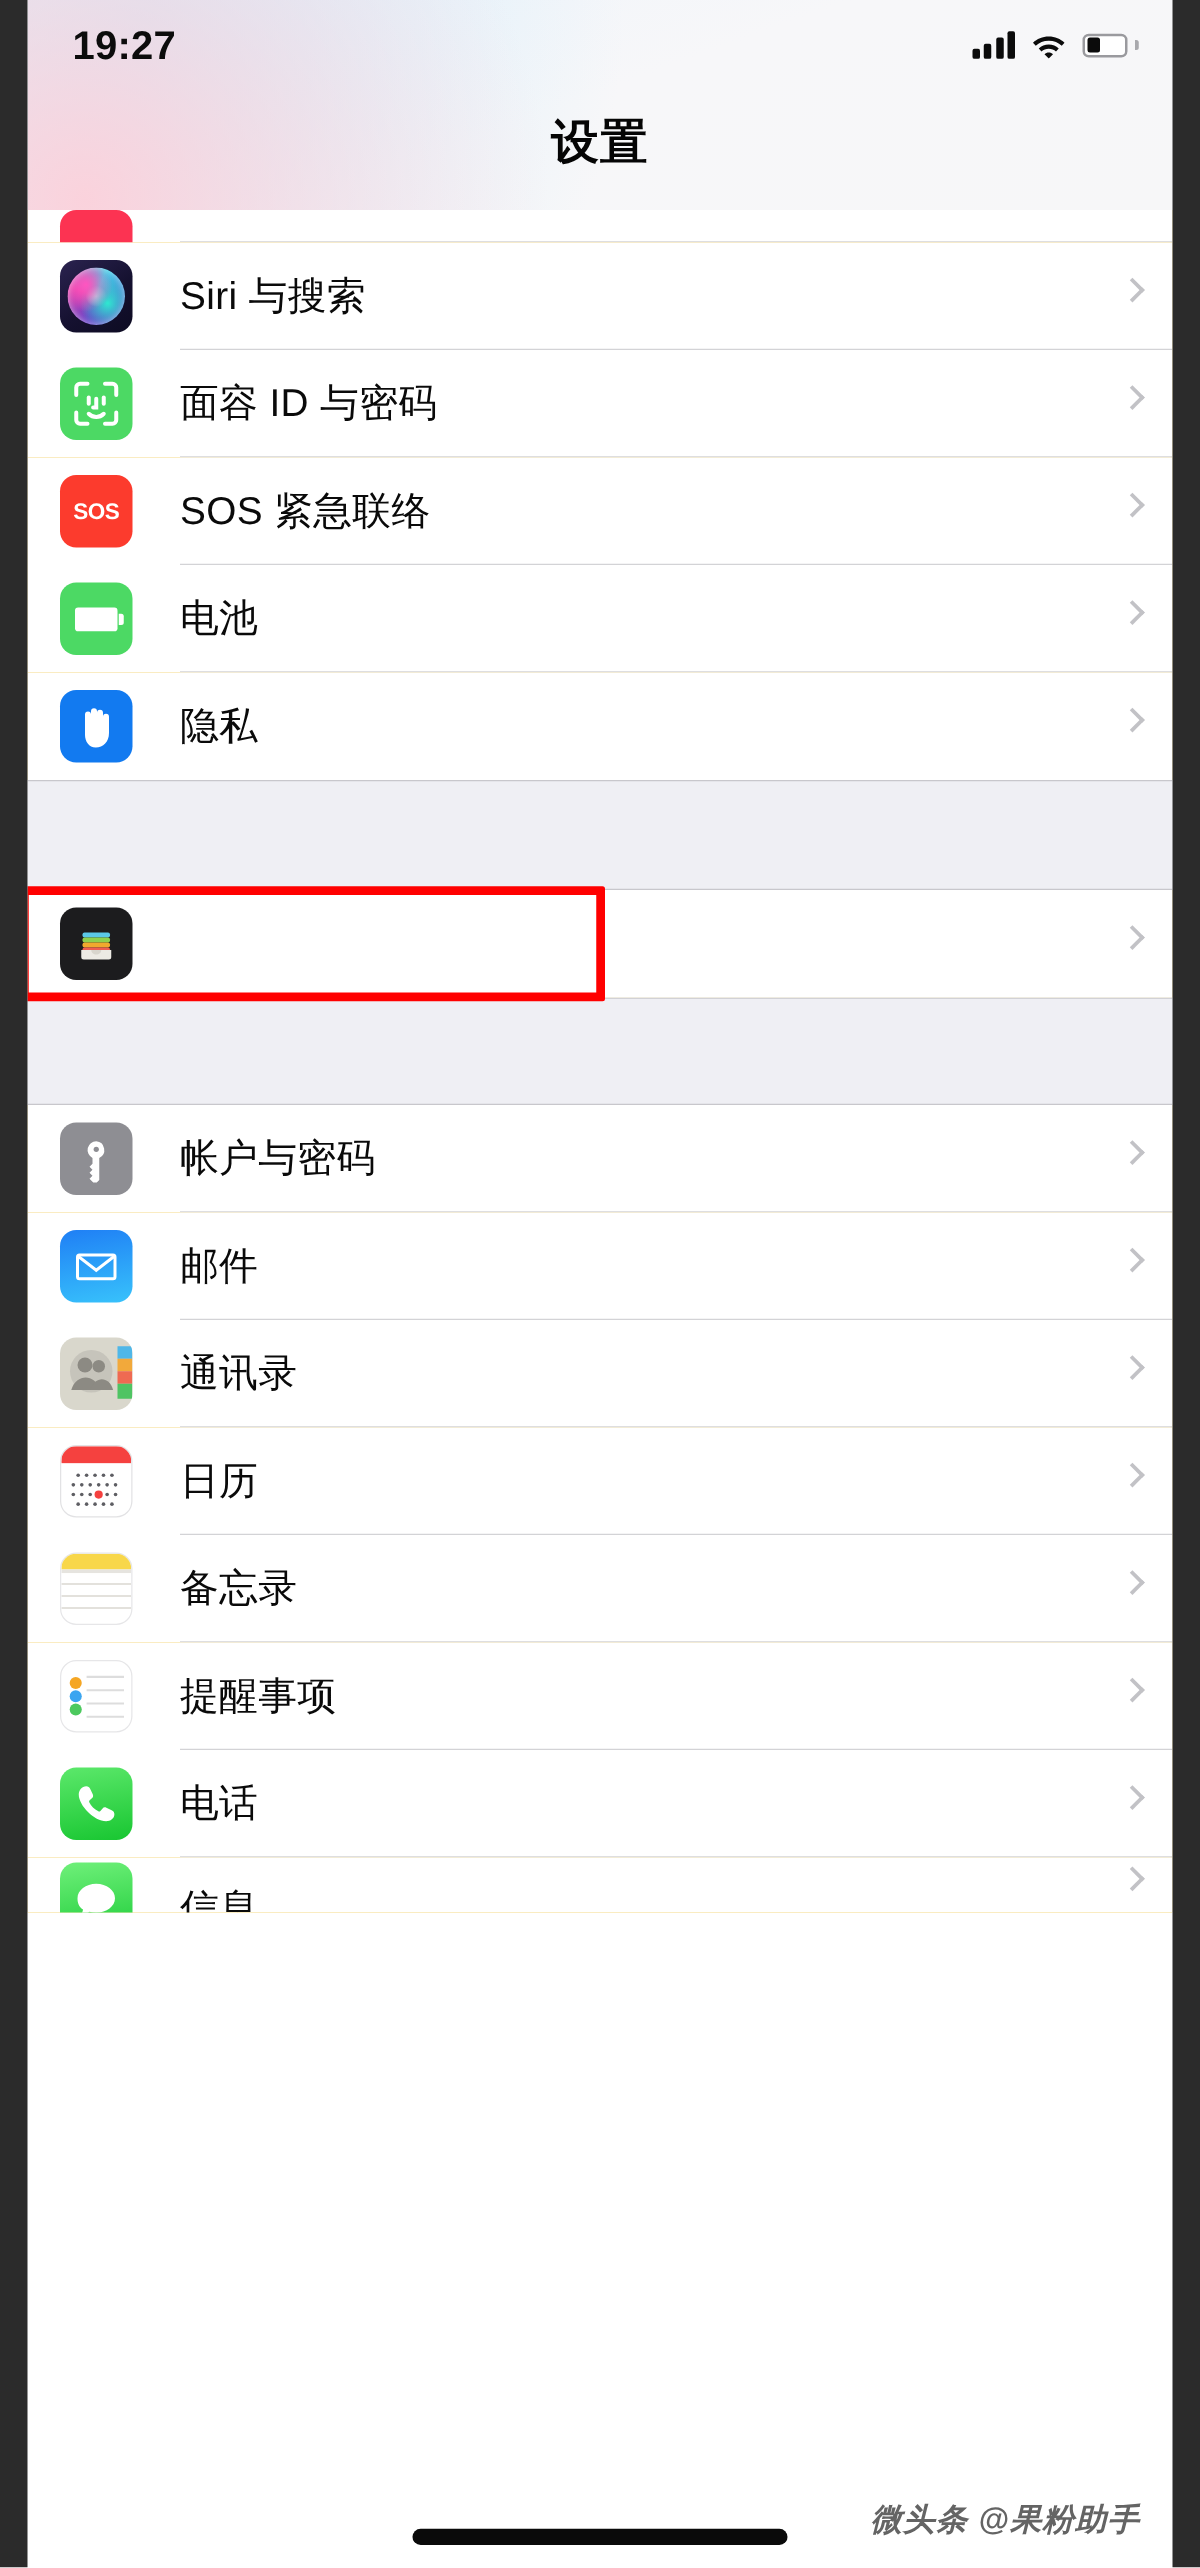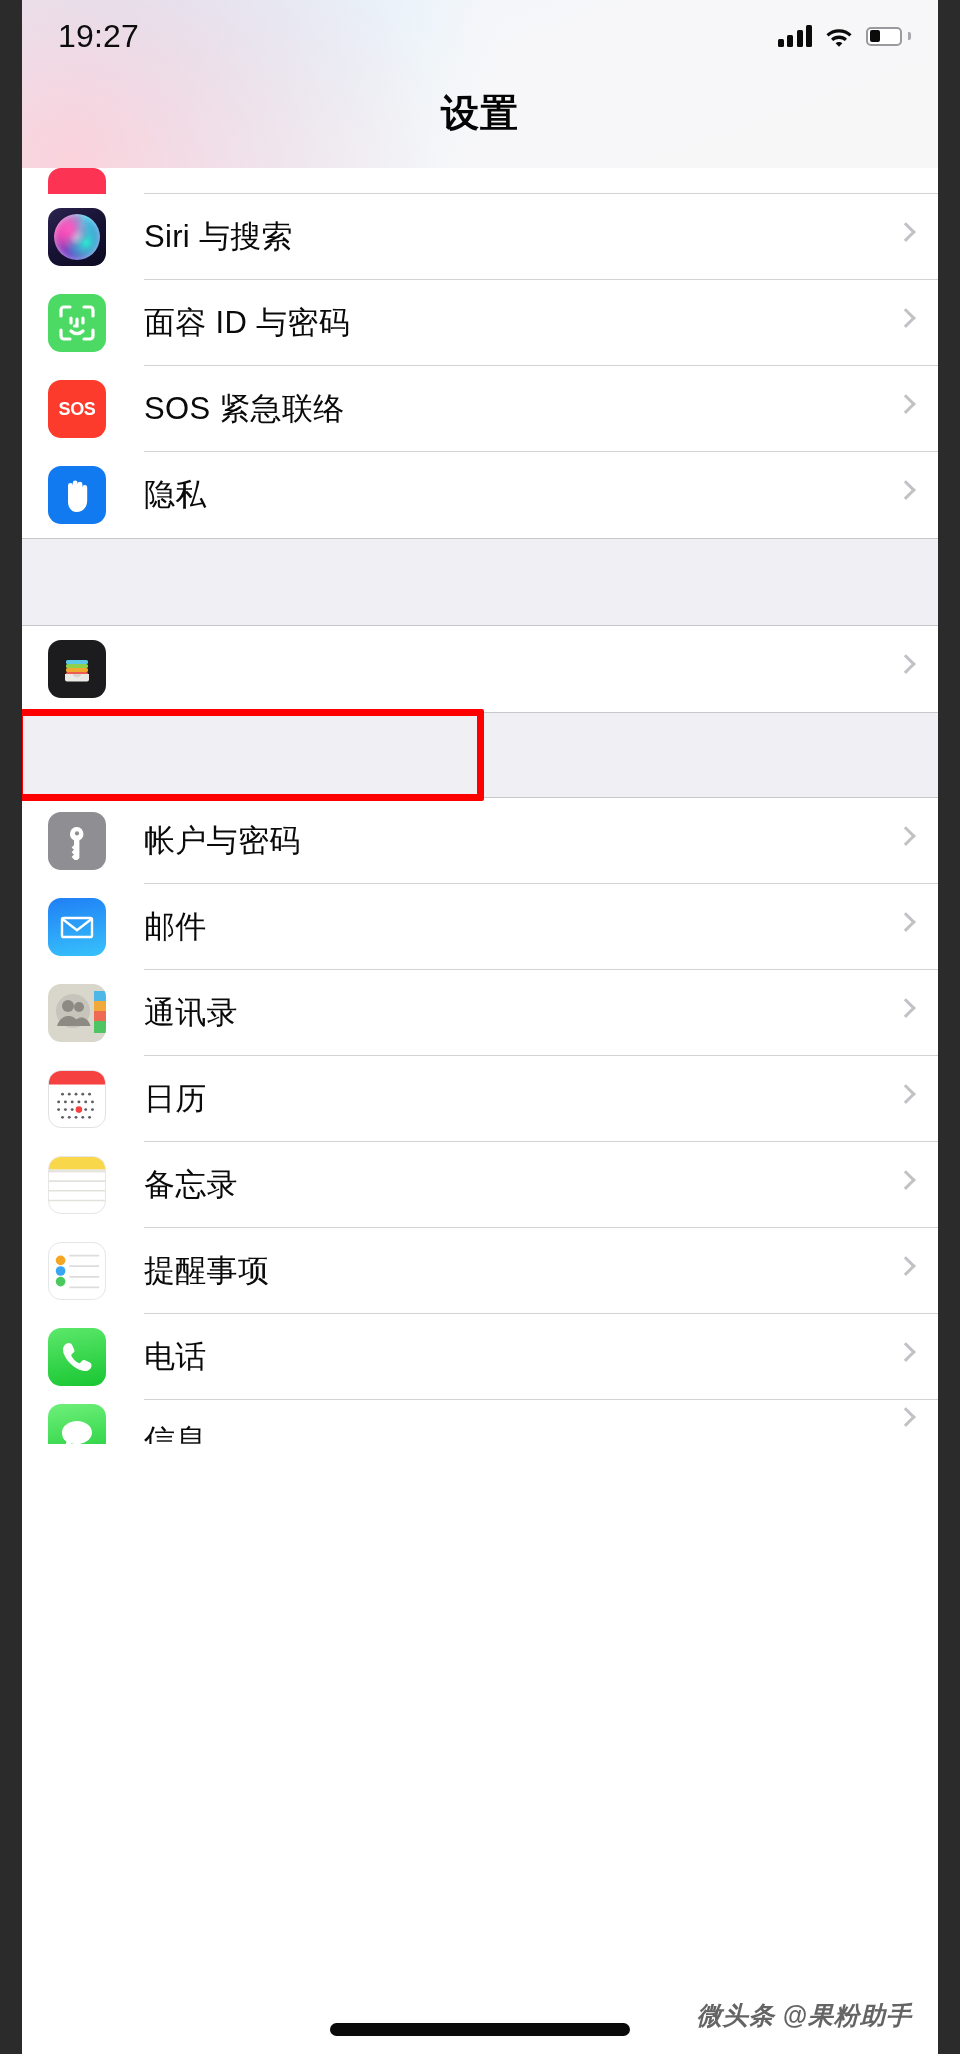--- a/index.html
+++ b/index.html
@@ -26,21 +26,21 @@
     background:
       radial-gradient(circle at 5% 95%, rgba(255,205,215,.85) 0%, rgba(255,225,232,0) 42%),
       radial-gradient(circle at 10% 10%, rgba(205,235,250,.85) 0%, rgba(222,240,252,0) 46%),
       linear-gradient(160deg,#eef4fb 0%,#f7f7f9 48%,#f7f7f8 100%);
   }
   .statusbar {
     position:absolute; left:0; right:0; top:0; height:72px;
     display:flex; align-items:center; justify-content:space-between;
     padding:0 32px 0 36px;
   }
-  .clock { font-size:32px; font-weight:400; color:#0c0c0c; letter-spacing:.2px; }
+  .clock { font-size:32px; font-weight:700; color:#0c0c0c; letter-spacing:.2px; }
   .status-right { display:flex; align-items:center; gap:13px; }
 
   .bars { display:flex; align-items:flex-end; gap:3.5px; height:22px; }
   .bars i { display:block; width:6px; background:#0b0b0b; border-radius:1.5px; }
   .bars i:nth-child(1){ height:8px; }
   .bars i:nth-child(2){ height:12px; }
   .bars i:nth-child(3){ height:17px; }
   .bars i:nth-child(4){ height:22px; }
 
   .wifi { position:relative; width:28px; height:21px; }
@@ -224,20 +224,30 @@
 
         <div class="row">
           <div class="icon ic-sos">
             <span>SOS</span>
           </div>
           <div class="label">SOS 紧急联络</div>
           <div class="chev"></div>
           <div class="sep"></div>
         </div>
 
+        <div class="row">
+          <div class="icon ic-battery">
+            <div class="bb">
+                <div class="bc"></div>
+              </div>
+          </div>
+          <div class="label">电池</div>
+          <div class="chev"></div>
+          <div class="sep"></div>
+        </div>
 
         <div class="row no-sep">
           <div class="icon ic-privacy">
             <svg width="34" height="38" viewBox="0 0 34 38">
               <path d="M8 20V9.5a2.4 2.4 0 114.8 0V18V7a2.4 2.4 0 114.8 0v11V8.2a2.4 2.4 0 114.8 0V18v-6.6a2.4 2.4 0 114.8 0v13c0 7-4.6 11.6-10.6 11.6C11 36 8 31 8 26z" fill="#fff"></path>
             </svg>
           </div>
           <div class="label">隐私</div>
           <div class="chev"></div>
         </div>

